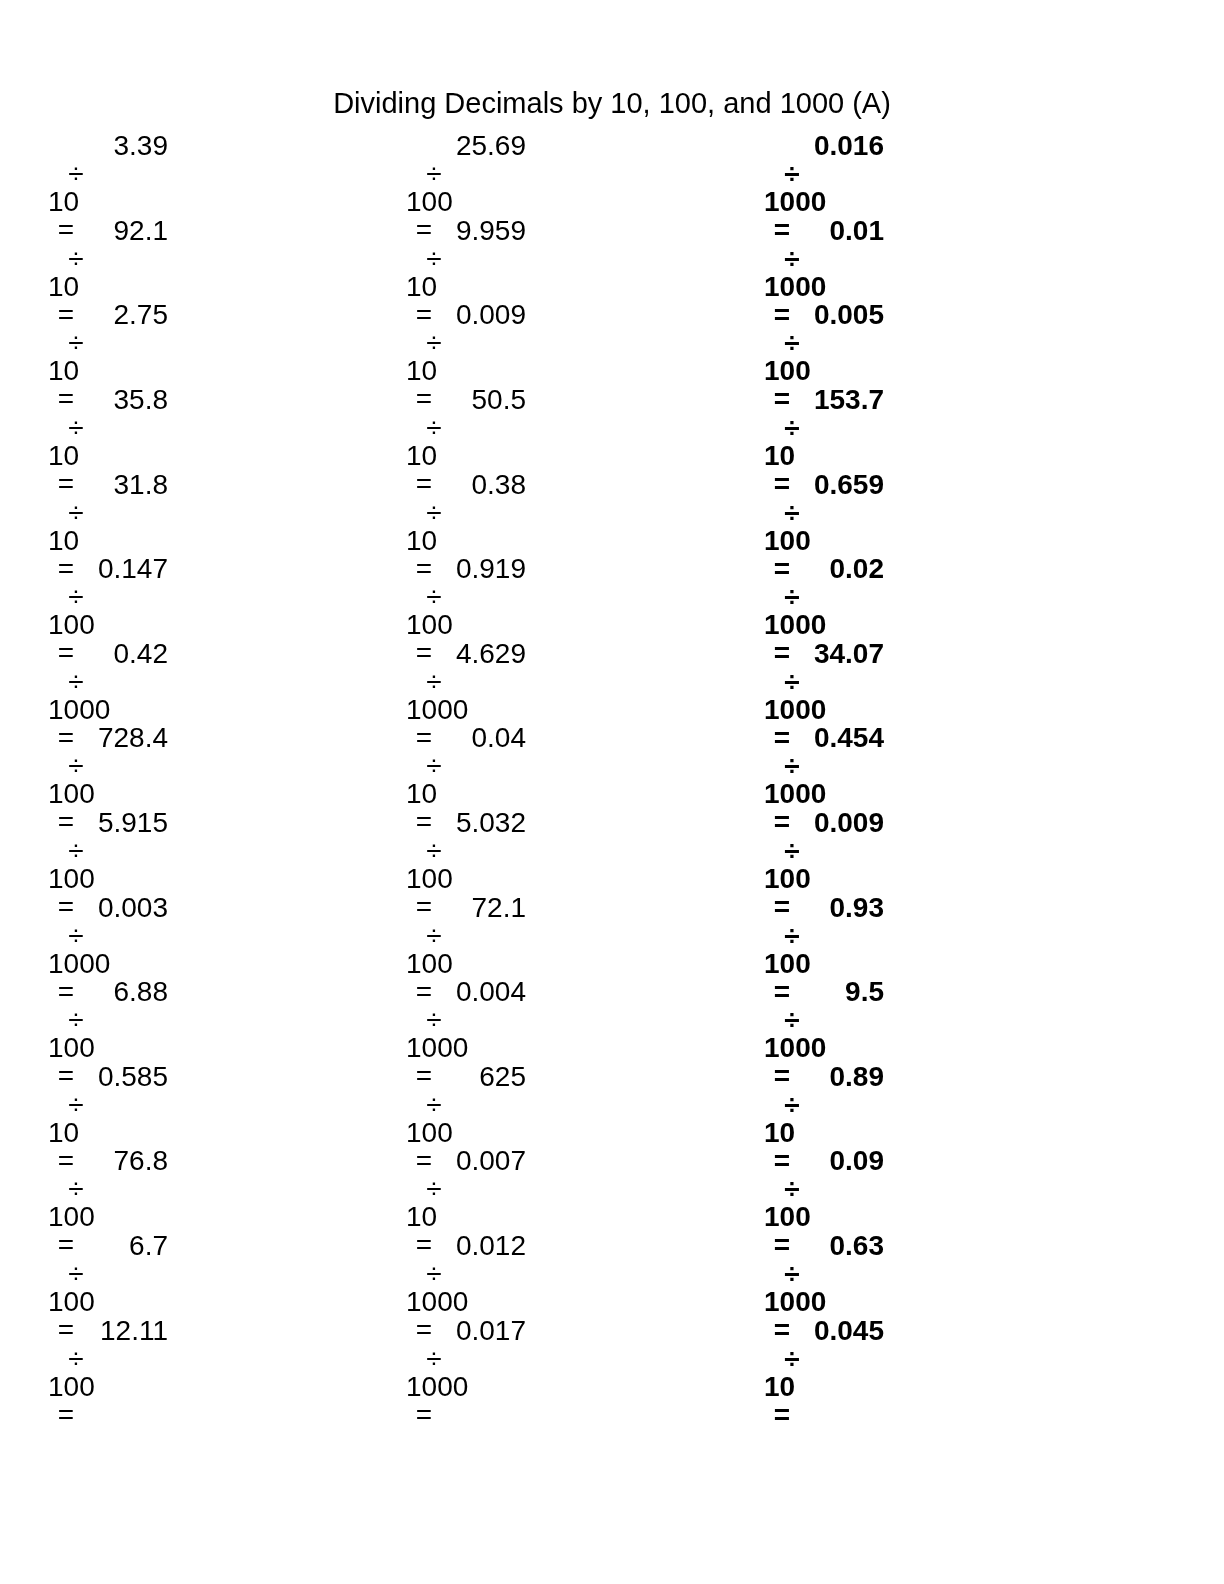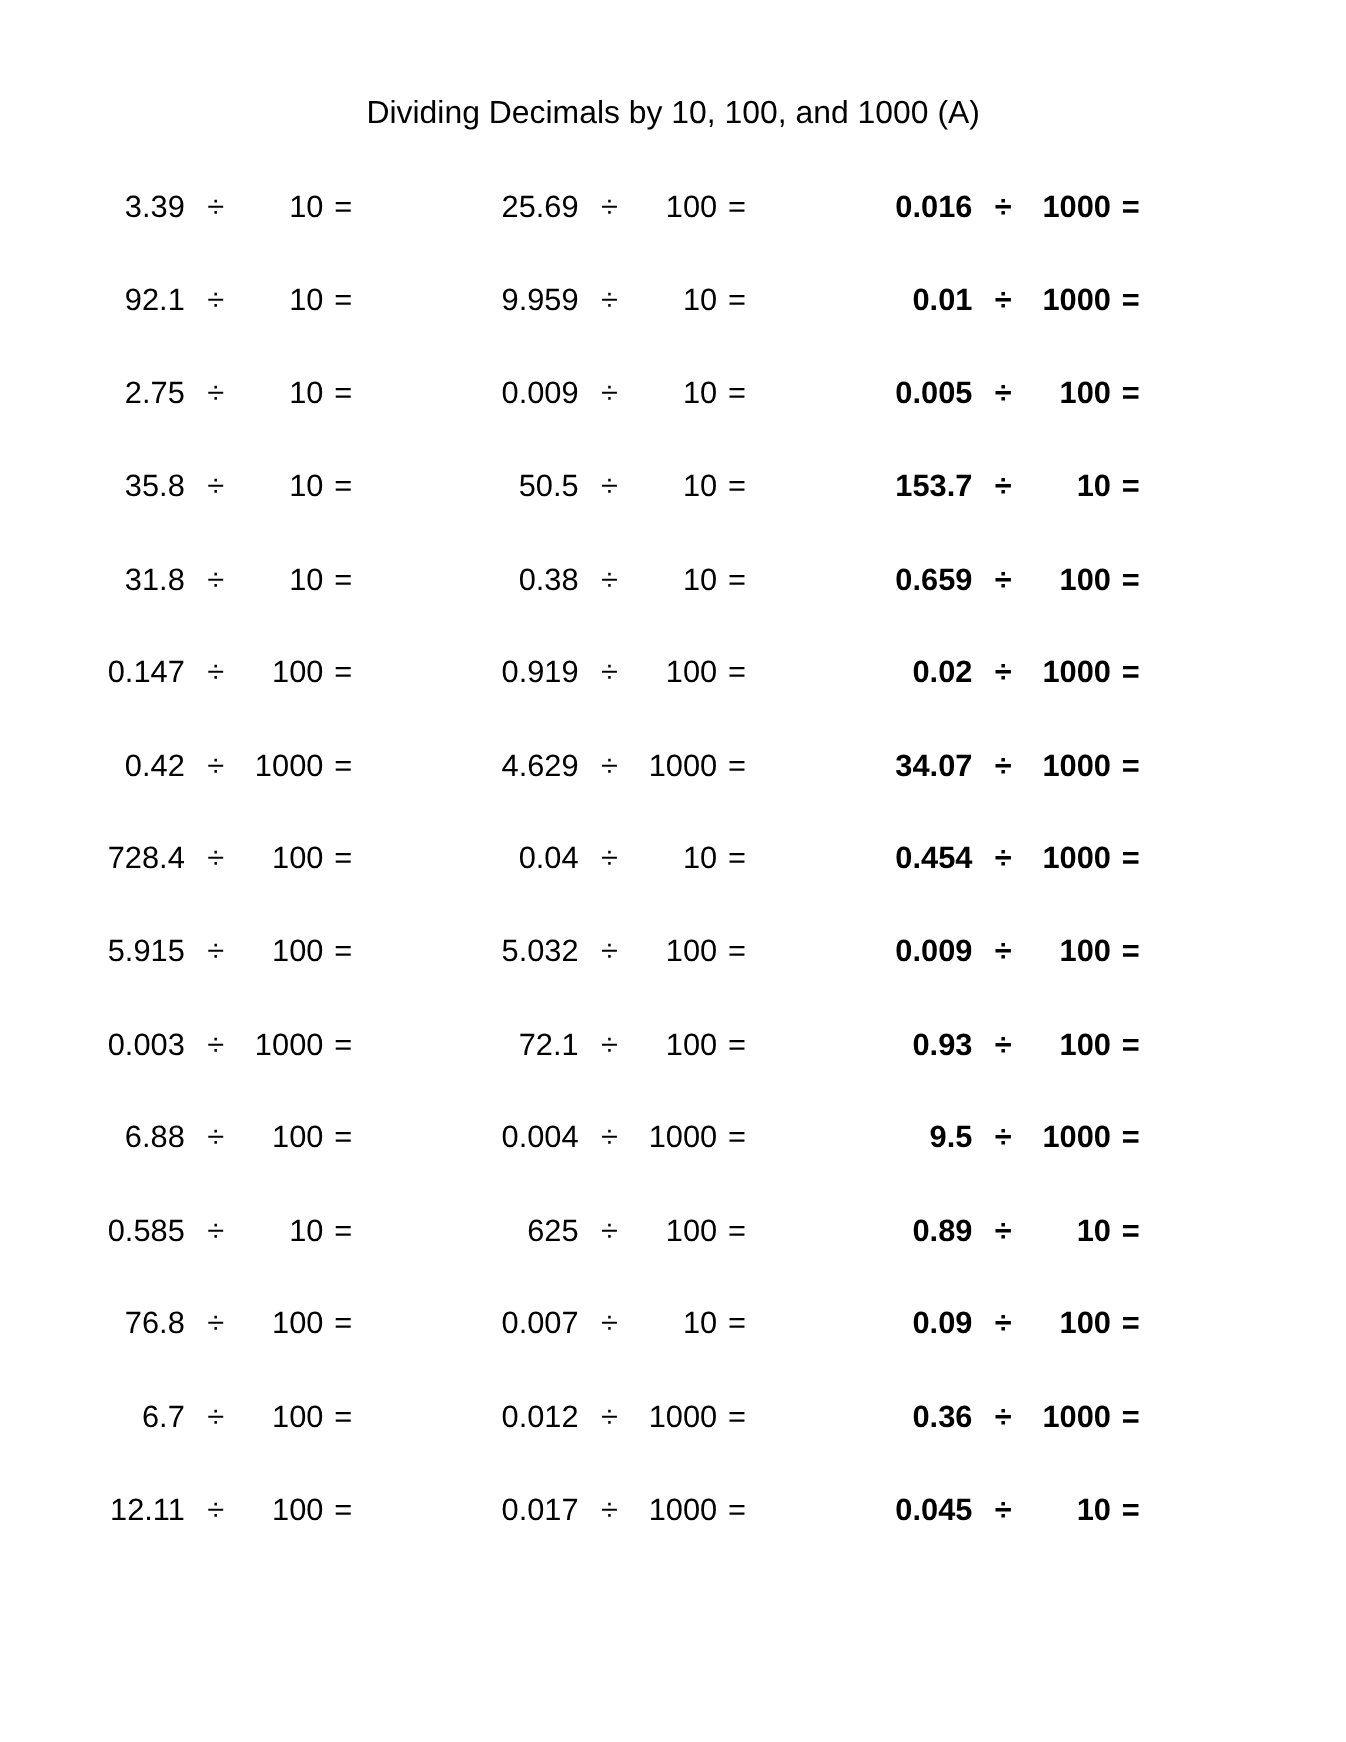--- a/index.html
+++ b/index.html
@@ -39,36 +39,37 @@
     align-items: center;
   }
   .cell {
     display: flex;
     width: 282px;
     margin-right: 76px;
     align-items: baseline;
     font-size: 28px;
     line-height: 1;
     white-space: nowrap;
+    flex-direction: column;
   }
   .cell:last-child { margin-right: 0; font-weight: bold; }
   .dividend {
     display: inline-block;
     width: 120px;
     text-align: right;
   }
   .op {
     display: inline-block;
     width: 56px;
     text-align: center;
   }
   .divisor {
     display: inline-block;
     width: 70px;
-    text-align: right;
+    text-align: left;
   }
   .eq {
     display: inline-block;
     width: 36px;
     text-align: center;
   }
   .blank {
     display: inline-block;
     width: 0;
   }
@@ -396,21 +397,21 @@
     <span class="blank"></span>
   </div>
         <div class="cell">
     <span class="dividend">0.012</span>
     <span class="op">÷</span>
     <span class="divisor">1000</span>
     <span class="eq">=</span>
     <span class="blank"></span>
   </div>
         <div class="cell">
-    <span class="dividend">0.36</span>
+    <span class="dividend">0.63</span>
     <span class="op">÷</span>
     <span class="divisor">1000</span>
     <span class="eq">=</span>
     <span class="blank"></span>
   </div>
       </div>
       <div class="row">
         <div class="cell">
     <span class="dividend">12.11</span>
     <span class="op">÷</span>

